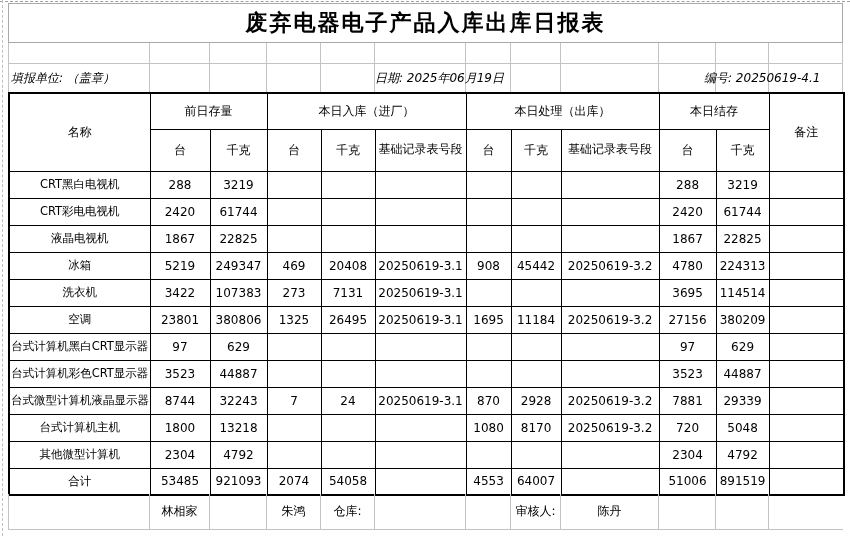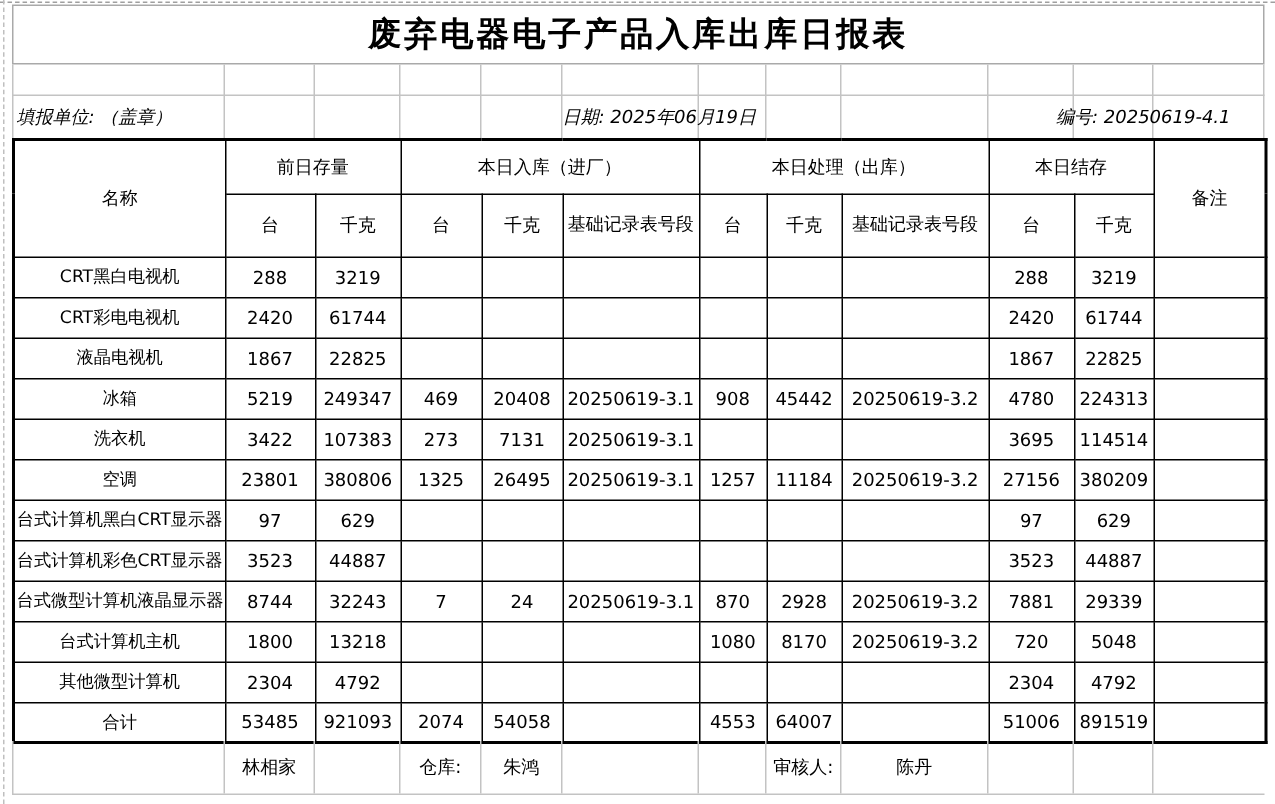--- a/index.html
+++ b/index.html
@@ -182,21 +182,21 @@
           <td>114514</td>
           <td></td>
         </tr>
         <tr>
           <td>空调</td>
           <td>23801</td>
           <td>380806</td>
           <td>1325</td>
           <td>26495</td>
           <td>20250619-3.1</td>
-          <td>1257</td>
+          <td>1695</td>
           <td>11184</td>
           <td>20250619-3.2</td>
           <td>27156</td>
           <td>380209</td>
           <td></td>
         </tr>
         <tr>
           <td>台式计算机黑白CRT显示器</td>
           <td>97</td>
           <td>629</td>
@@ -280,22 +280,22 @@
           <td>891519</td>
           <td></td>
         </tr>
       </tbody>
   </table>
 
   <div class="sig-grid">
     <div class="sig-cell"></div>
     <div class="sig-cell">林相家</div>
     <div class="sig-cell"></div>
+    <div class="sig-cell">朱鸿</div>
     <div class="sig-cell">仓库:</div>
-    <div class="sig-cell">朱鸿</div>
     <div class="sig-cell"></div>
     <div class="sig-cell"></div>
     <div class="sig-cell">审核人:</div>
     <div class="sig-cell">陈丹</div>
     <div class="sig-cell"></div>
     <div class="sig-cell"></div>
   </div>
 
 </div>
 

